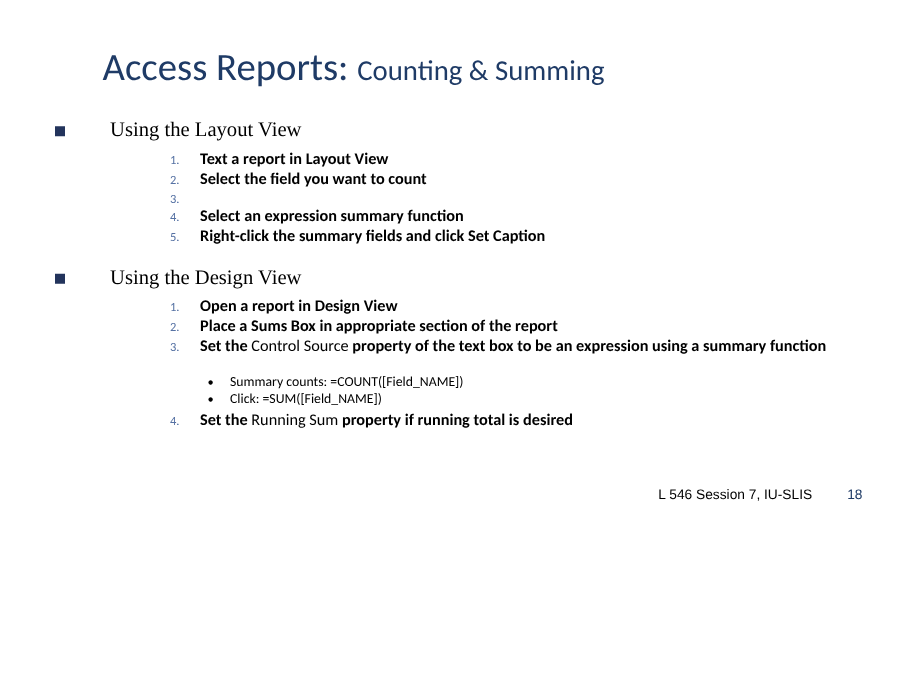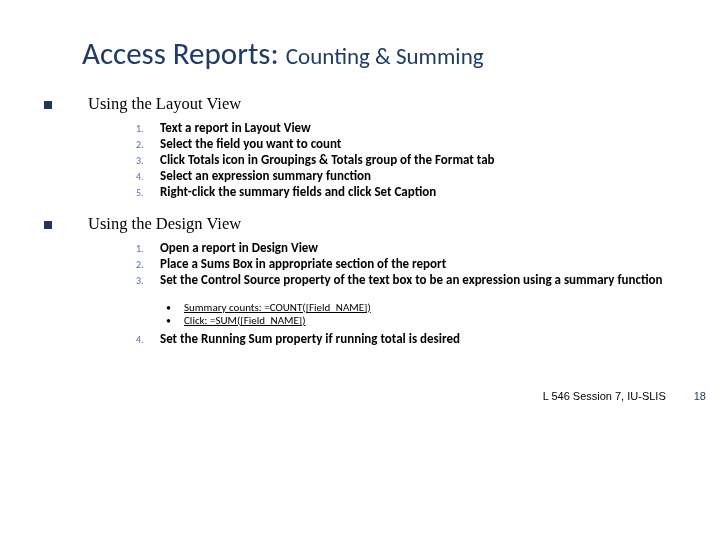--- a/index.html
+++ b/index.html
@@ -12,24 +12,24 @@
   .section-row { display: flex; align-items: baseline; }
   .sq-bullet { width: 8px; height: 8px; background: #23345c; flex: none; margin-right: 36px; margin-top: 8px; }
   .section-heading { font-size: 16.5px; font-weight: 400; color: #000; font-family: Liberation Serif, serif; }
   .ol { list-style: none; margin: 6px 0 14px 92px; }
   .ol li { display: flex; align-items: baseline; margin-bottom: 1px; }
   .ol .num { color: #5571a3; font-size: 10px; min-width: 24px; font-weight: 400; }
   .ol .txt { font-size: 13px; font-weight: 700; color: #000; }
   .sub-ul { list-style: none; margin: 2px 0 4px 122px; }
   .sub-ul li { display: flex; align-items: baseline; margin-bottom: 0; }
   .sub-ul .dot { font-size: 10px; min-width: 18px; color: #000; }
-  .sub-ul .stxt { font-size: 11px; color: #000; text-decoration: underline; }
-  .footer { position: absolute; bottom: 22px; right: 14px; font-family: Arial, sans-serif; font-size: 11px; color: #000; display: flex; align-items: baseline; gap: 28px; }
+  .sub-ul .stxt { font-size: 11px; color: #000; }
+  .footer { position: absolute; bottom: 22px; right: 30px; font-family: Arial, sans-serif; font-size: 11px; color: #000; display: flex; align-items: baseline; gap: 28px; }
   .pagenum { color: #1f3b66; }
-  .bold { font-weight: 700; }
+  .bold { font-weight: 400; }
 </style>
 </head>
 <body>
 
 <div class="slide">
 
   <h1 class="title">
     <span class="title-main">Access Reports: </span><span class="title-sub">Counting &amp; Summing</span>
   </h1>
 
@@ -42,21 +42,20 @@
       <li>
           <span class="num">1.</span>
           <span class="txt">Text a report in Layout View</span>
         </li>
       <li>
           <span class="num">2.</span>
           <span class="txt">Select the field you want to count</span>
         </li>
       <li>
           <span class="num">3.</span>
-          <span class="txt">Click Totals icon in Groupings &amp; Totals group of the Format tab</span>
         </li>
       <li>
           <span class="num">4.</span>
           <span class="txt">Select  an expression summary function</span>
         </li>
       <li>
           <span class="num">5.</span>
           <span class="txt">Right-click the summary fields and click Set Caption</span>
         </li>
     </ol>

